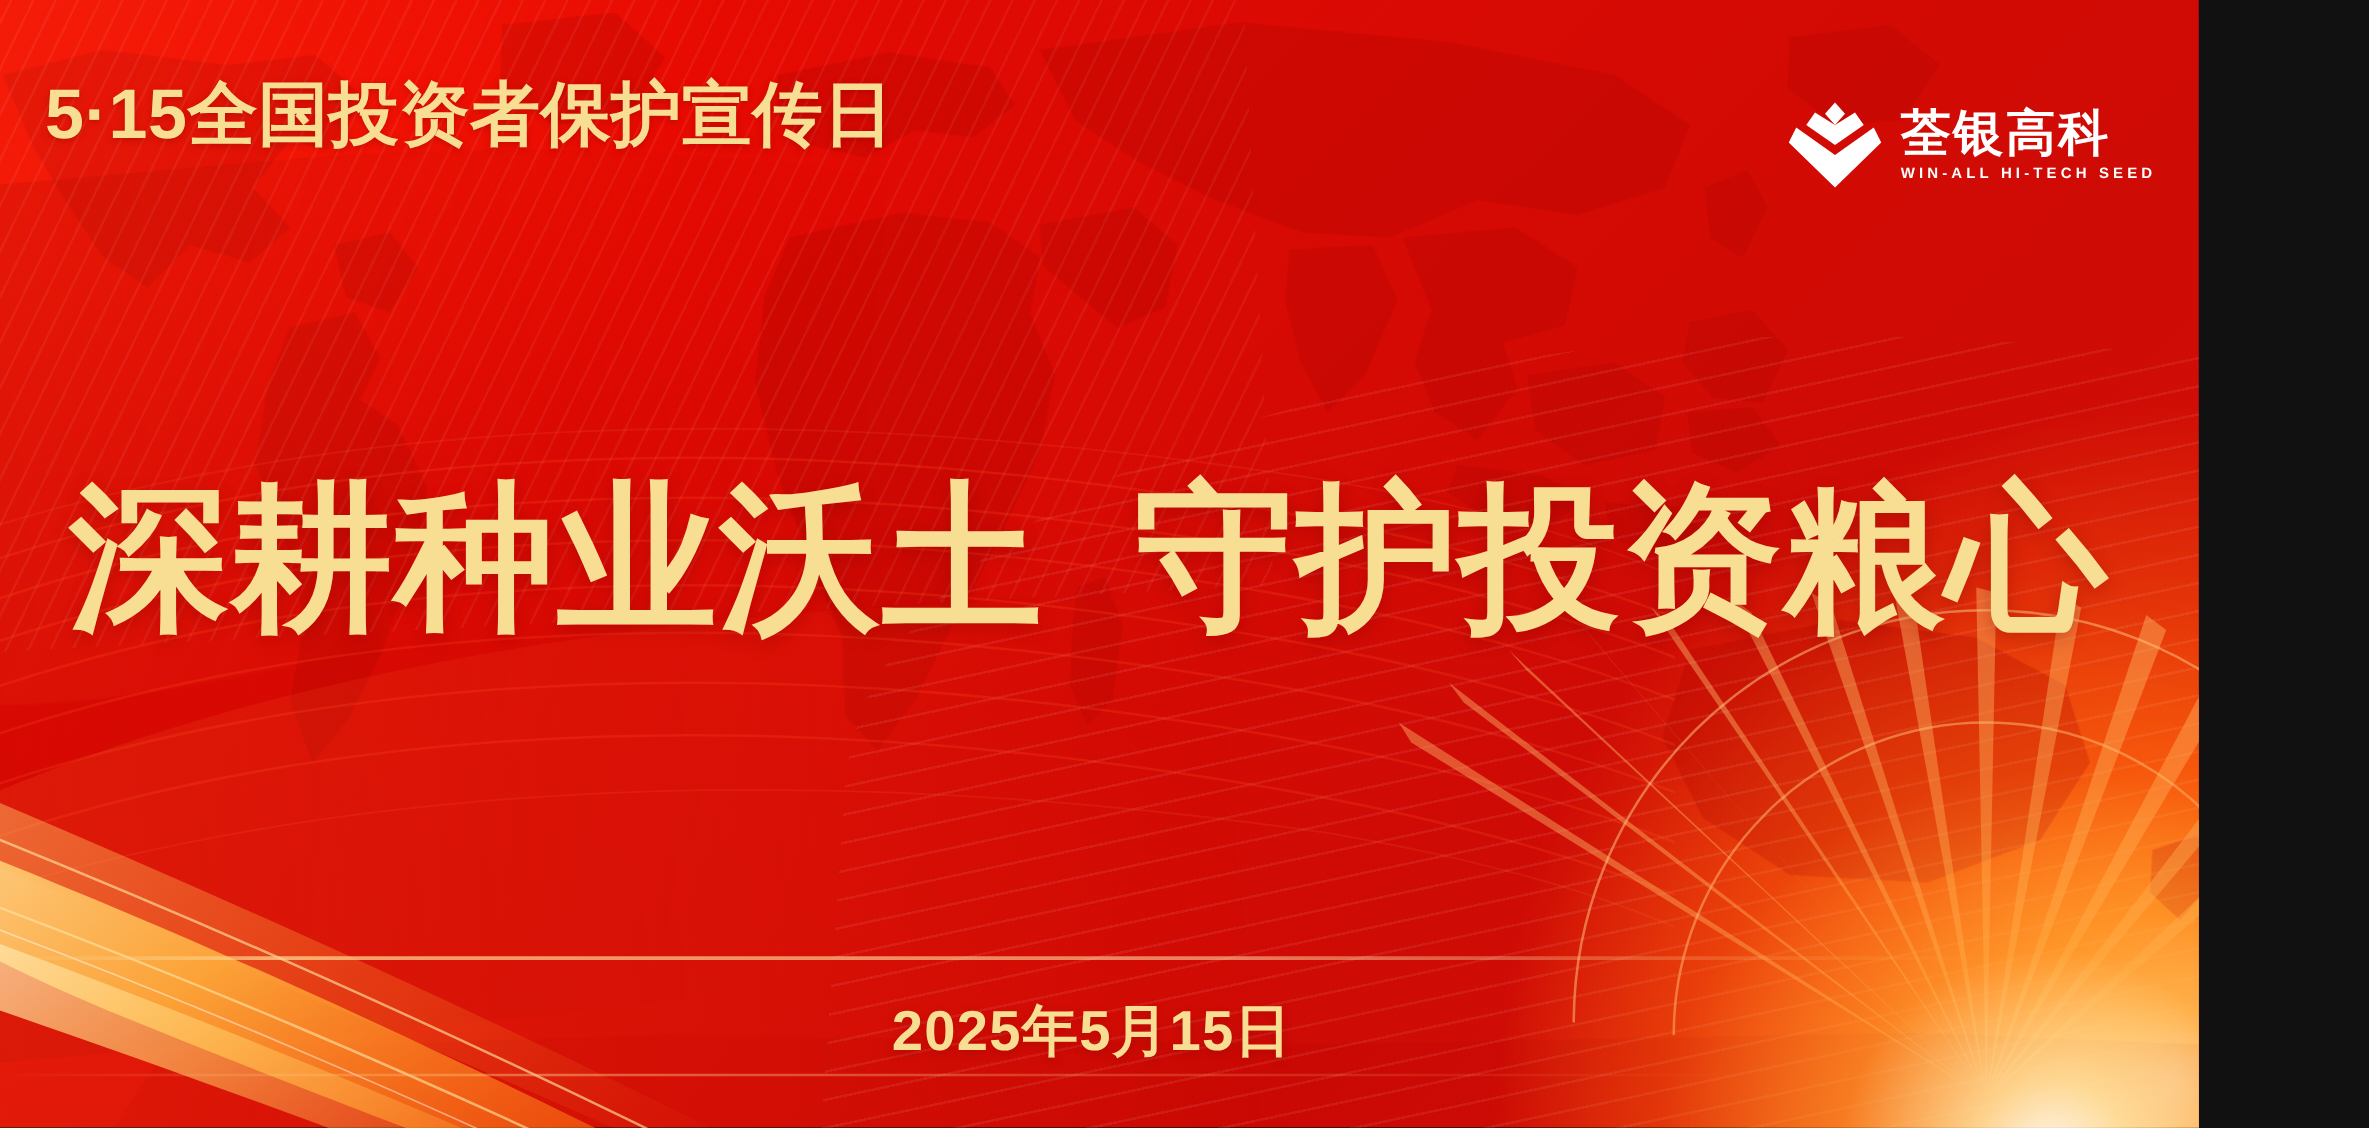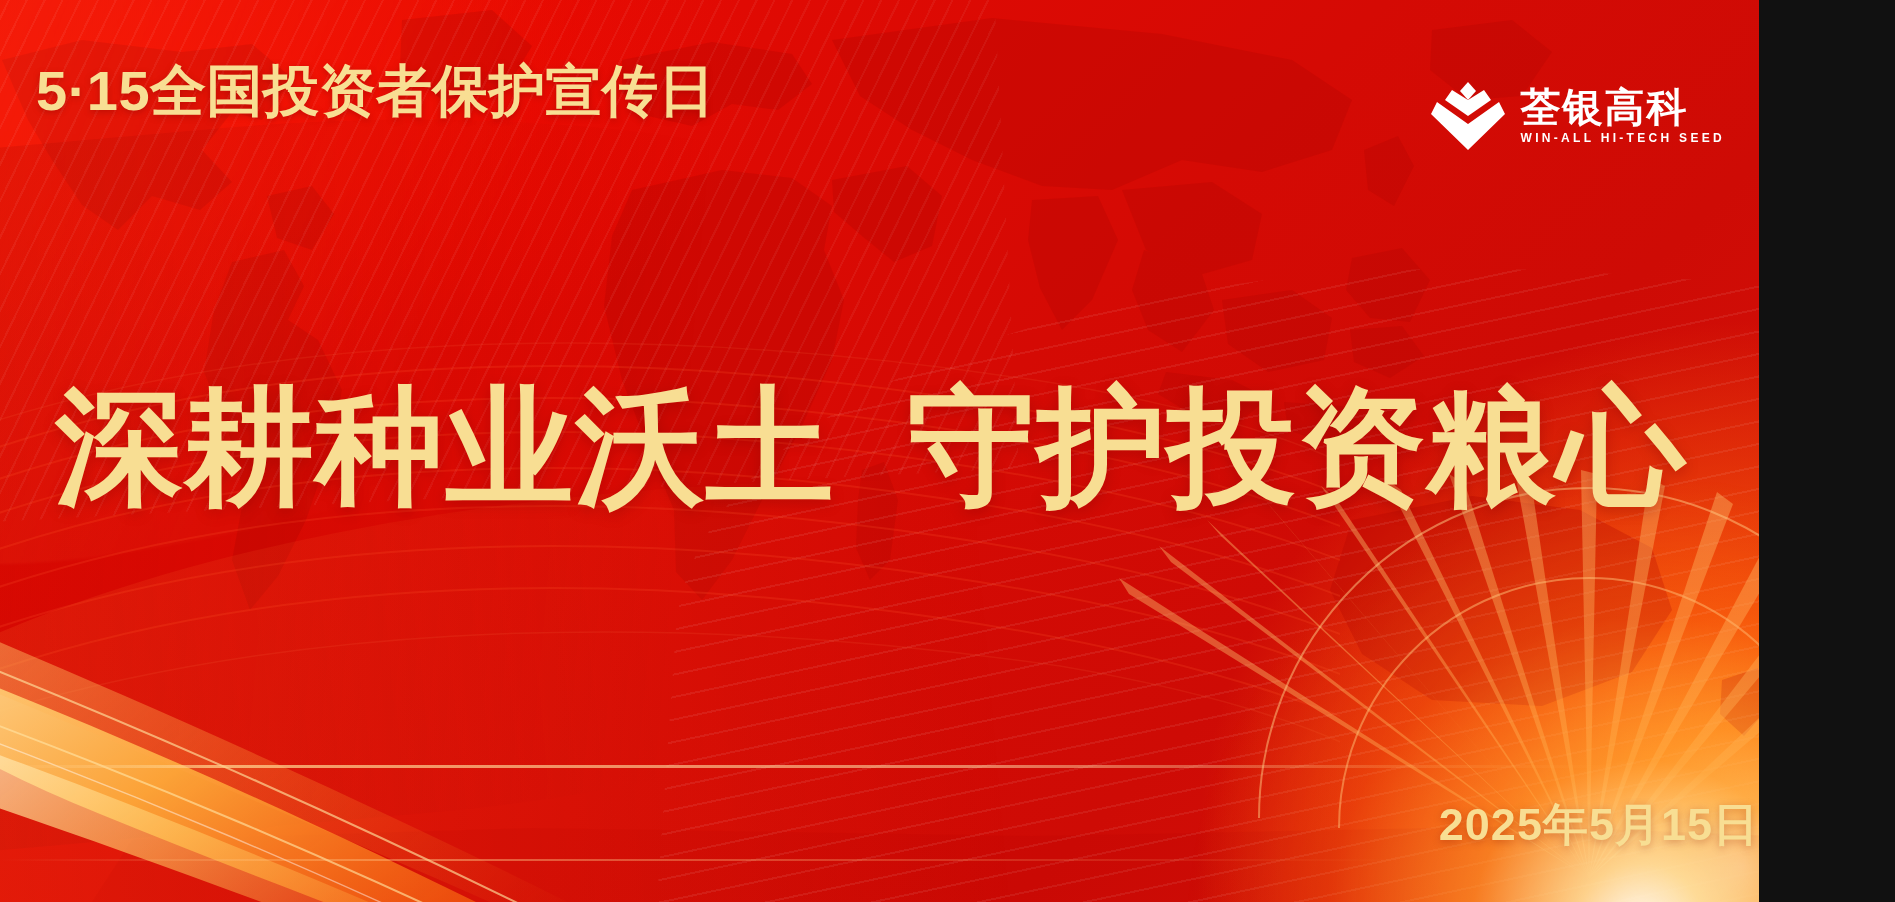--- a/index.html
+++ b/index.html
@@ -151,22 +151,22 @@
     font-weight:bold;
     color:#F8DE93;
     letter-spacing:2px;
     line-height:1.08;
     white-space:nowrap;
     text-shadow:0 4px 14px rgba(120,0,0,.30);
   }
   .headline-gap{ display:inline-block; width:72px; }
 
   .event-date{
-    position:absolute; left:0; right:0; top:795px;
-    text-align:right;
+    position:absolute; left:0; right:12px; top:795px;
+    text-align:center;
     font-size:45px;
     font-weight:bold;
     color:#F8DE93;
     letter-spacing:1px;
     z-index:6;
     text-shadow:0 2px 8px rgba(120,0,0,.30);
   }
 </style>
 </head>
 <body>

